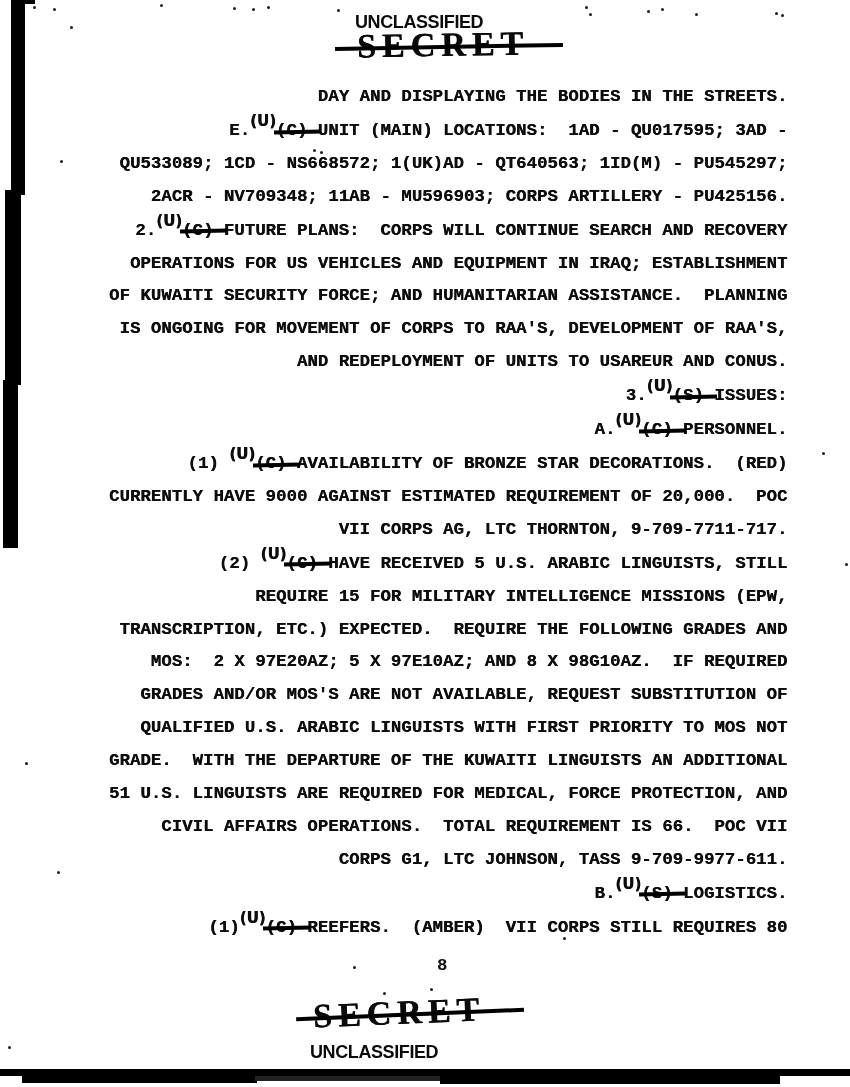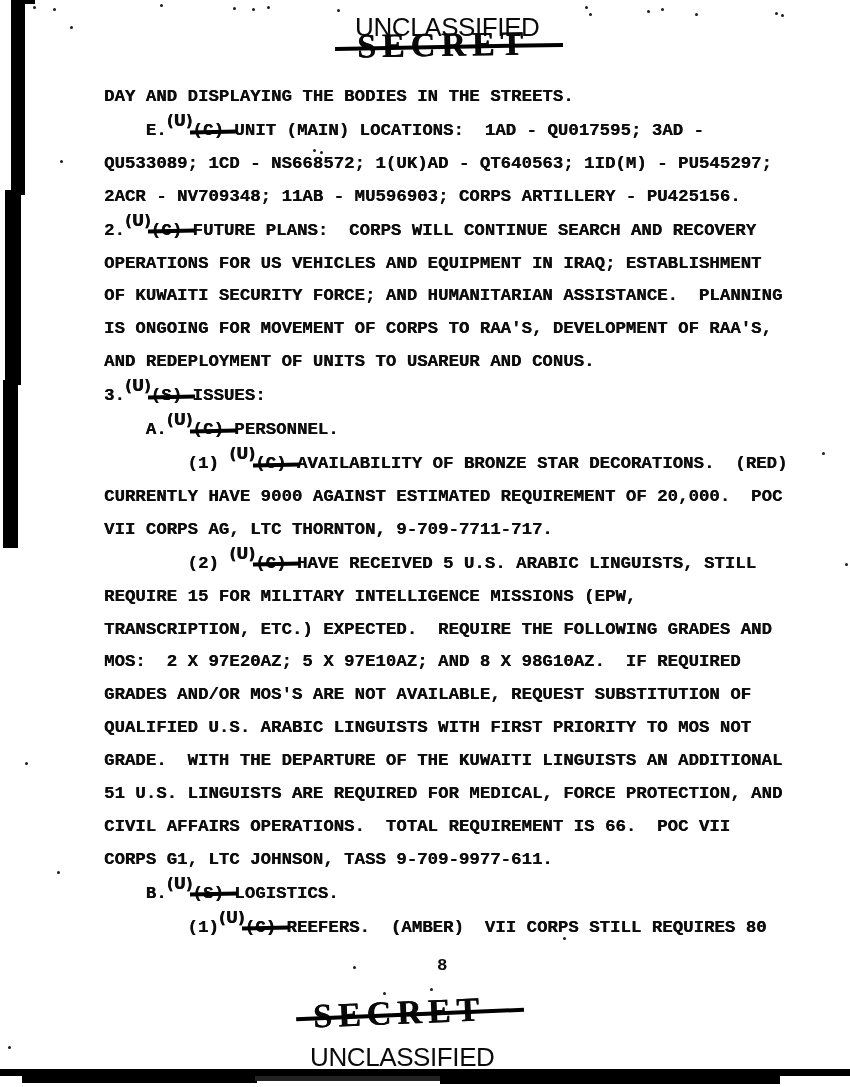--- a/index.html
+++ b/index.html
@@ -7,37 +7,37 @@
     position:relative;width:850px;height:1087px;background:#ffffff;overflow:hidden;
     font-family:"Liberation Mono","DejaVu Sans Mono",monospace;color:#0a0a0a;
   }
   
   .doc-body{
     position:absolute;left:104px;top:81px;
     font-size:17.4px;line-height:32.9px;font-weight:700;
     white-space:pre;color:#0d0d0d;
     text-shadow:0.3px 0 0 #0d0d0d;
   }
-  .line{white-space:pre;}
+  .line{white-space:pre;text-align:right;}
   
   .u-mark{
     font-family:"DejaVu Sans","Liberation Sans",sans-serif;
     font-weight:700;font-size:15px;position:relative;top:-9px;
     text-shadow:0.4px 0 0 #000;
   }
   
   .struck{position:relative;}
   .struck::after{
     content:"";position:absolute;left:-8%;right:-42%;top:46%;height:3.6px;
     background:#000;transform:rotate(-1.5deg);
   }
   
   .stamp-unclassified{
     position:absolute;font-family:"Liberation Sans","DejaVu Sans",sans-serif;
-    font-weight:400;font-size:26px;letter-spacing:-0.4px;color:#0a0a0a;
+    font-weight:700;font-size:18px;letter-spacing:-0.4px;color:#0a0a0a;
   }
   .stamp-secret{
     position:absolute;font-family:"Liberation Serif","DejaVu Serif",serif;
     font-weight:700;font-size:34px;letter-spacing:6px;color:#0a0a0a;
     text-shadow:0.5px 0 0 #000;
   }
   .stamp-secret .strike-line{
     position:absolute;height:4.2px;background:#000;top:19px;
   }
   .stamp-secret.top{left:357px;top:26px;transform:rotate(-1deg);}

